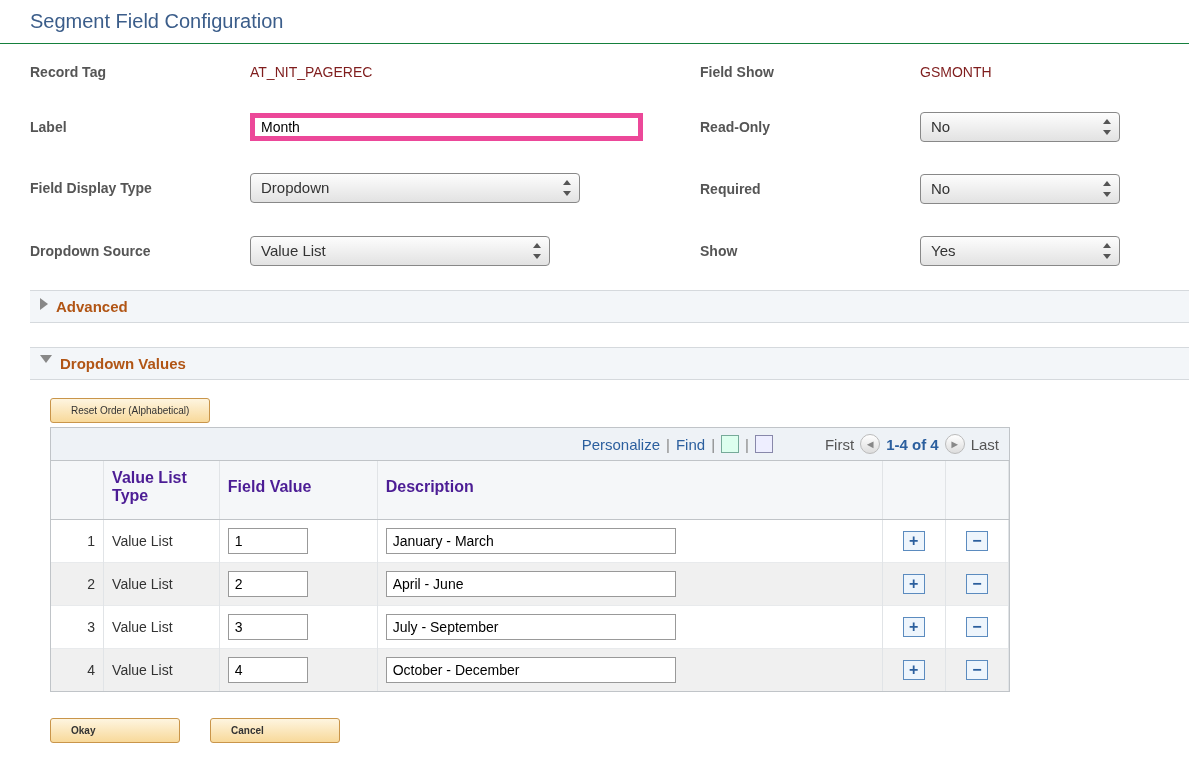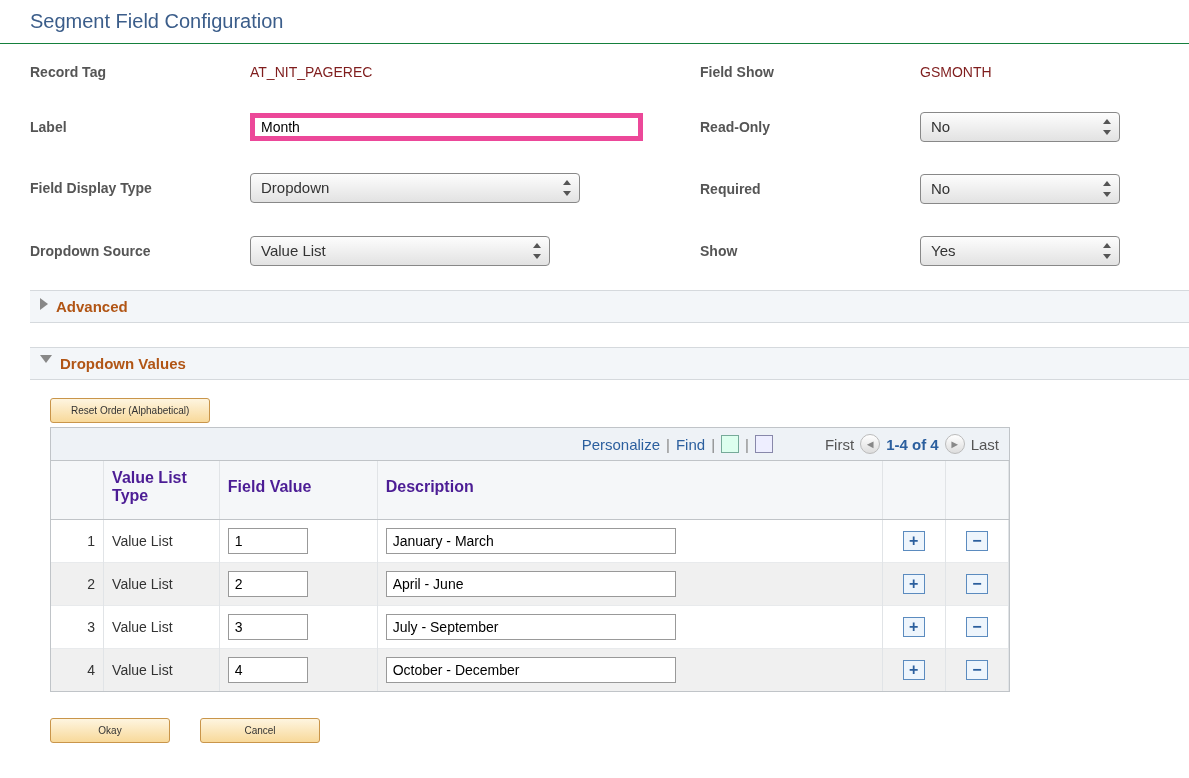--- a/index.html
+++ b/index.html
@@ -141,21 +141,21 @@
   input.cell-s { width: 80px; height: 26px; padding: 2px 6px; border:1px solid #999; font-size:14px; }
   input.cell-l { width: 290px; height: 26px; padding: 10px 6px; border:1px solid #999; font-size:14px; }
   .pm {
     display: inline-flex; width: 22px; height: 20px;
     border: 1px solid #5b8bbf; background: #eef5fc;
     align-items: center; justify-content: center;
     color: #2b5f9e; font-weight: bold; font-size: 16px;
     cursor: pointer;
   }
   .footer-btns { padding: 26px 0 0 50px; display:flex; gap: 30px; }
-  .footer-btns .btn { width: 120px; text-align:center; }
+  .footer-btns .btn { width: 130px; text-align:left;font-weight:bold; }
 </style>
 </head>
 <body>
 
 <div class="page-title">Segment Field Configuration</div>
 
 <div class="config">
   <div class="colL">
     <div class="fld-label">Record Tag</div>
     <div class="static-val">AT_NIT_PAGEREC</div>

